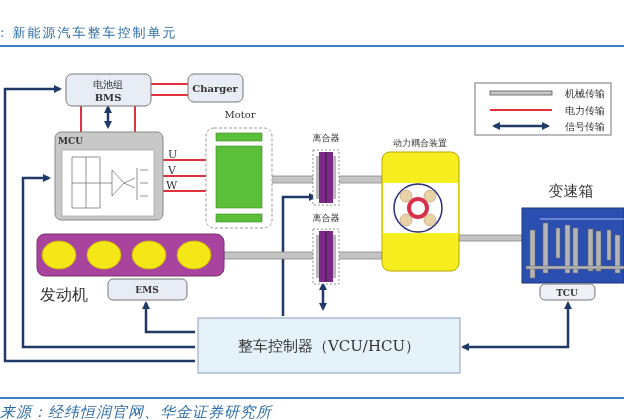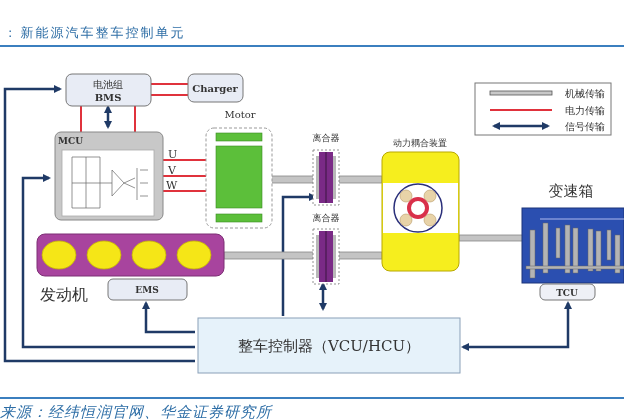--- a/index.html
+++ b/index.html
@@ -1,17 +1,17 @@
 <!DOCTYPE html>
 <html><head>
 <meta charset="utf-8">
 <style>
   html,body{margin:0;padding:0;background:#ffffff;}
   body{width:624px;height:420px;position:relative;overflow:hidden;font-family:"DejaVu Serif","Liberation Serif",serif;}
-  .caption-top{position:absolute;left:0;top:24px;font-family:"DejaVu Sans","Liberation Sans",sans-serif;font-size:13px;color:#2e6ea6;letter-spacing:2px;white-space:nowrap;padding-left:8px;}
+  .caption-top{position:absolute;left:0;top:24px;font-family:"DejaVu Sans","Liberation Sans",sans-serif;font-size:13px;color:#2e6ea6;letter-spacing:2px;white-space:nowrap;}
   .rule{position:absolute;left:0;width:624px;height:2px;background:#3b7fbf;}
   .caption-bot{position:absolute;left:0;top:403px;font-family:"DejaVu Sans","Liberation Sans",sans-serif;font-size:15px;font-style:italic;color:#2e6ea6;letter-spacing:1px;white-space:nowrap;}
   svg{position:absolute;left:0;top:0;}
   .lbl{font-family:"DejaVu Serif","Liberation Serif",serif;fill:#333;}
 </style>
 </head>
 <body>
 
 <div class="caption-top">:  新能源汽车整车控制单元</div>
 <div class="rule" style="top:45px;"></div>

